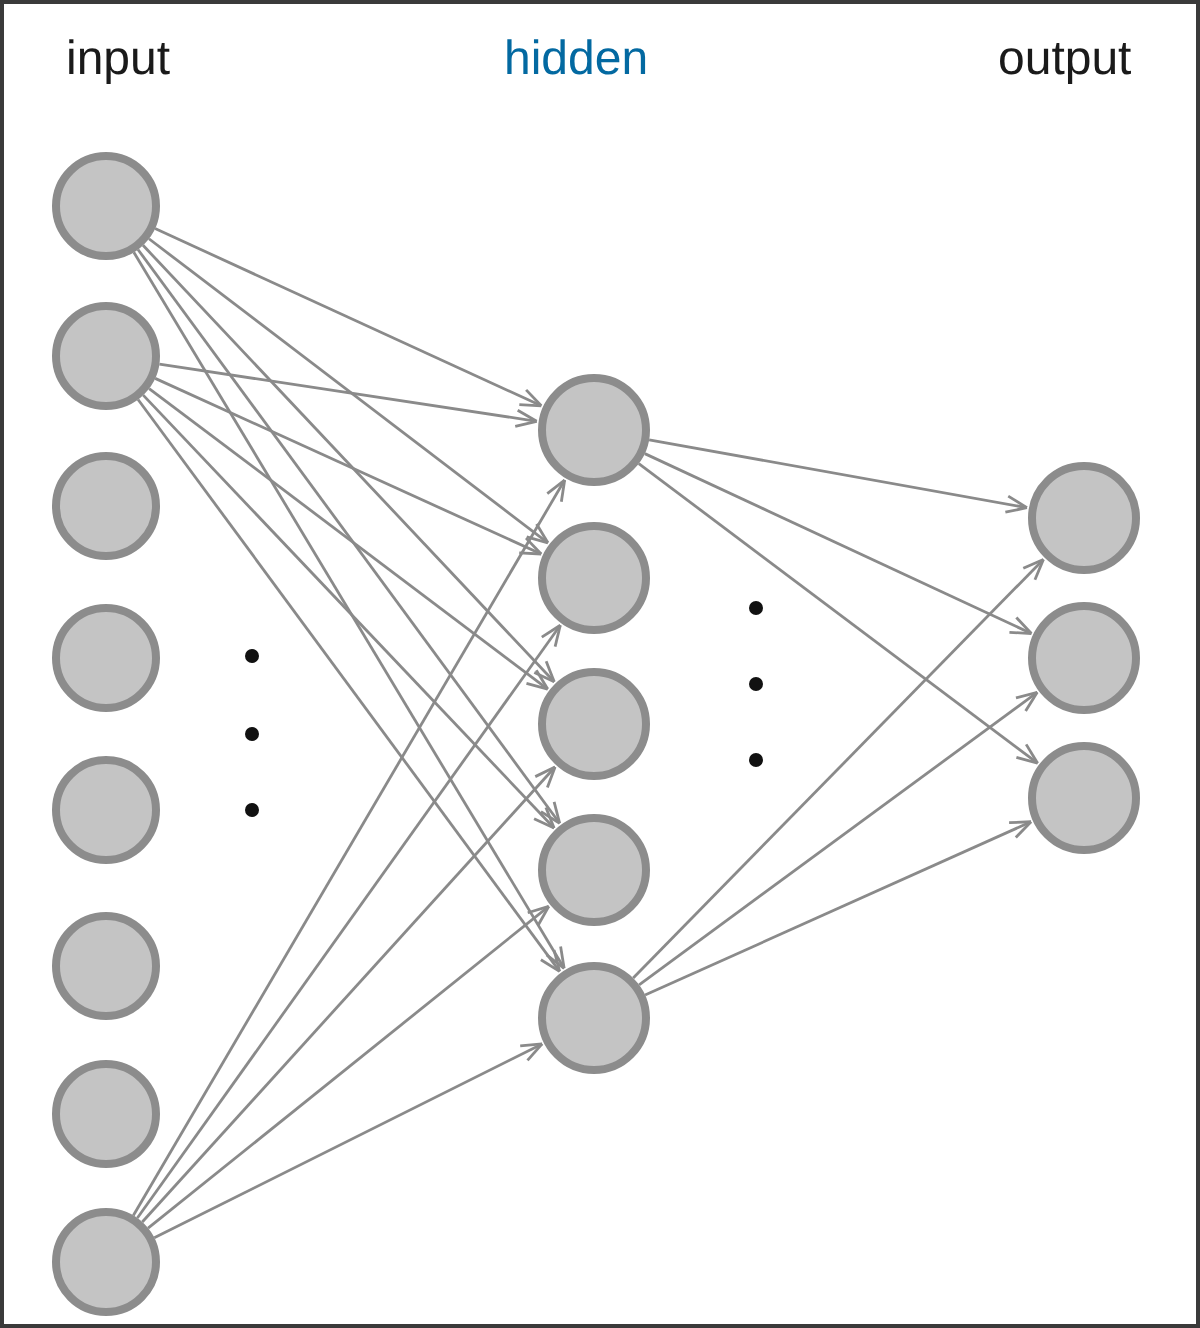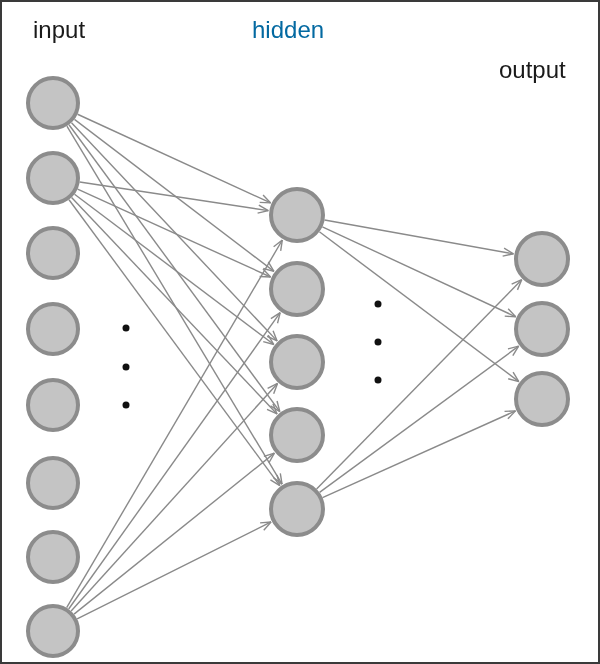--- a/index.html
+++ b/index.html
@@ -134,15 +134,15 @@
         <circle cx="376" cy="302" r="3.5" fill="#111111"></circle>
         <circle cx="376" cy="340" r="3.5" fill="#111111"></circle>
         <circle cx="376" cy="378" r="3.5" fill="#111111"></circle>
       </g>
   </svg>
 
   <div class="layer-label" id="label-input" style="left: 15px; top: 14px; color: rgb(26, 26, 26); font-size: 24px;">input</div>
 
   <div class="layer-label" id="label-hidden" style="left: 250px; top: 14px; color: #0369a1; font-size: 24px;">hidden</div>
 
-  <div class="layer-label" id="label-output" style="left: 497px; top: 14px; color: rgb(26, 26, 26); font-size: 24px; margin-top: 40px;">output</div>
+  <div class="layer-label" id="label-output" style="left: 497px; top: 14px; color: rgb(26, 26, 26); font-size: 24px;">output</div>
 
 </div>
 
 </body></html>

